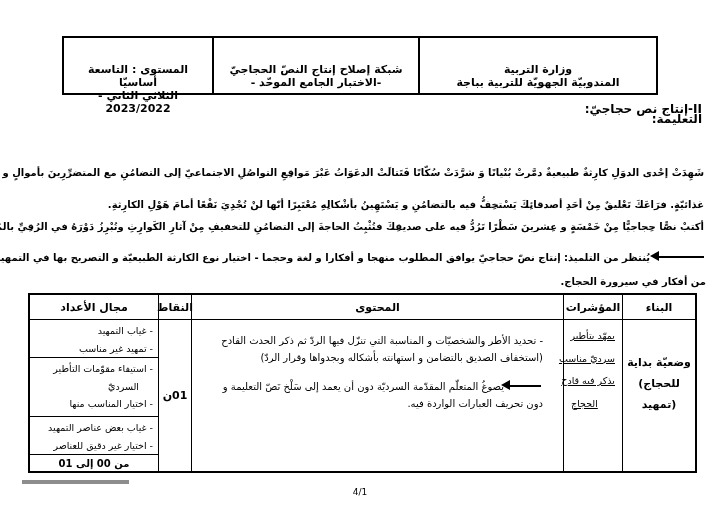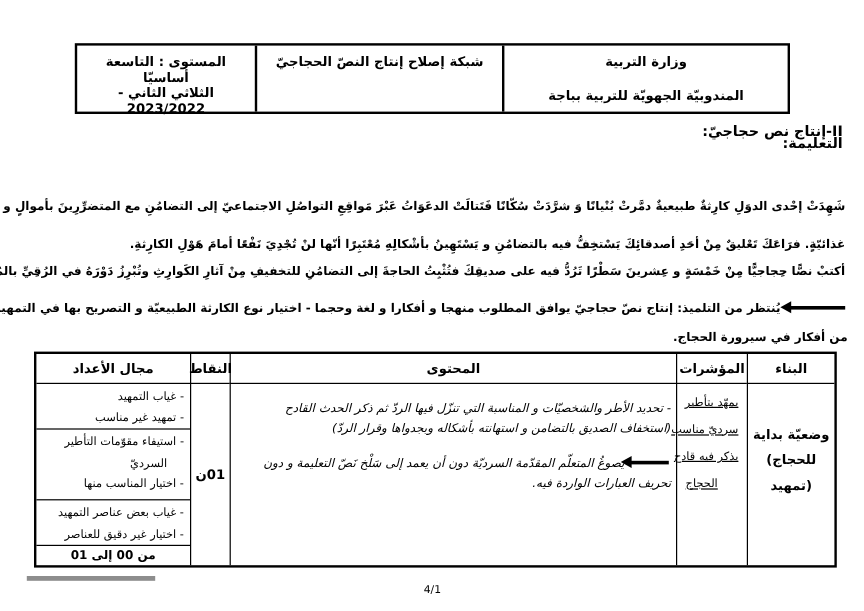--- a/index.html
+++ b/index.html
@@ -11,21 +11,21 @@
     direction:rtl;
     overflow:hidden;
   }
   
   .header-table{
     position:absolute; top:36px; right:62px; width:596px; height:59px;
     border:2px solid #000; display:flex; direction:rtl; background:#fff;
   }
   .header-cell{
     display:flex; flex-direction:column; justify-content:space-between;
-    padding:7px 4px; text-align:center; font-weight:bold; font-size:11px; line-height:13px;
+    padding:25px 4px; text-align:center; font-weight:bold; font-size:11px; line-height:13px;
   }
   .hc-ministry{ width:236px; }
   .hc-center  { width:208px; border-right:2px solid #000; border-left:2px solid #000; }
   .hc-level   { flex:1; }
   
   .abs{ position:absolute; }
   .line{ white-space:nowrap; }
   #section-title{ top:102px; right:18px; font-size:12px; font-weight:bold; }
   #instruction-label{ top:112px; right:18px; font-size:12px; font-weight:bold; }
   #instruction-para{ top:157px; right:16px; left:10px; font-size:10px; font-weight:bold; line-height:32px; text-align:right; }
@@ -52,21 +52,21 @@
     background:#fff;
   }
   .cell{ border-left:1.5px solid #000; }
   .cell.last{ border-left:none; }
   .th{
     border-bottom:1.5px solid #000; display:flex; align-items:center; justify-content:center;
     font-weight:bold; font-size:11px;
   }
   .structure-cell{ text-align:center; font-weight:bold; font-size:11px; line-height:21px; padding-top:32px; }
   .indicators-cell{ padding:5px 7px; font-size:9.5px; line-height:22.5px; text-align:left;text-decoration:underline; }
-  .content-cell{ padding:12px 4px; font-size:10px; line-height:17px; text-align:right;font-style:italic; }
+  .content-cell{ padding:12px 20px; font-size:10px; line-height:17px; text-align:right; }
   .content-item1{ margin-bottom:12px; }
   .points-cell{ display:flex; align-items:center; justify-content:center; font-weight:bold; font-size:11px; }
   .marks-cell{ display:flex; flex-direction:column; font-size:9.5px; }
   .marks-sub{ padding:2px 5px; line-height:17.5px; border-bottom:1.5px solid #000; }
   .marks-sub.r1{ height:38px; }
   .marks-sub.r2{ height:38px; }
   .marks-sub.r3{ height:59px; }
   .marks-total{ flex:1; display:flex; align-items:center; justify-content:center; font-weight:bold; font-size:10px; }
   .marks-line{ white-space:nowrap; }
   .marks-line.indent{ padding-right:14px; }
@@ -77,20 +77,21 @@
 </head>
 <body>
 
 <div class="header-table">
   <div class="header-cell hc-ministry">
     <div>وزارة التربية</div>
     <div>المندوبيّة الجهويّة للتربية بباجة</div>
   </div>
   <div class="header-cell hc-center">
     <div>شبكة إصلاح إنتاج النصّ الحجاجيّ</div>
+    <div>-الاختبار الجامع الموحّد -</div>
   </div>
   <div class="header-cell hc-level">
     <div>المستوى : التاسعة أساسيّا</div>
     <div>الثلاثي الثاني - 2023/2022</div>
   </div>
 </div>
 
 <div id="section-title" class="abs">II-إنتاج نص حجاجيّ:</div>
 <div id="instruction-label" class="abs">التعليمة:</div>
 

